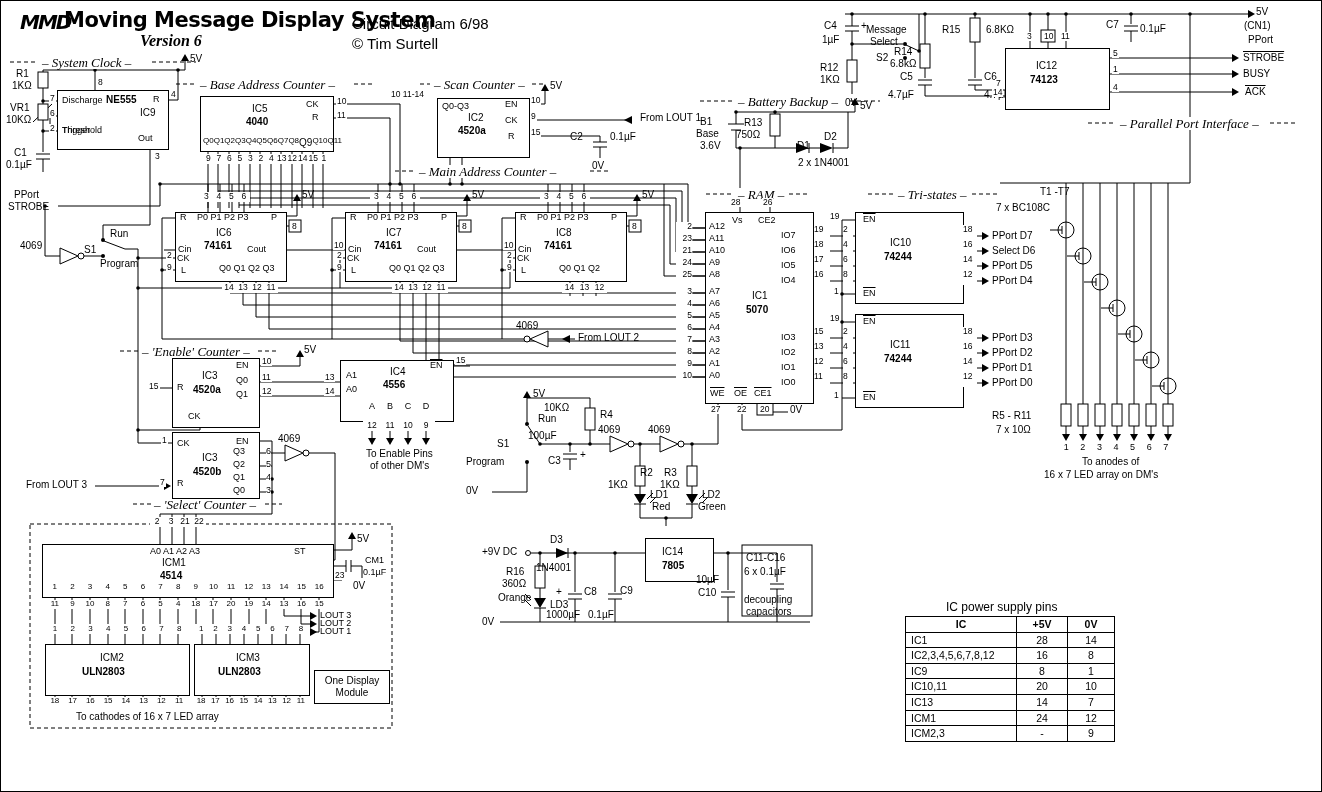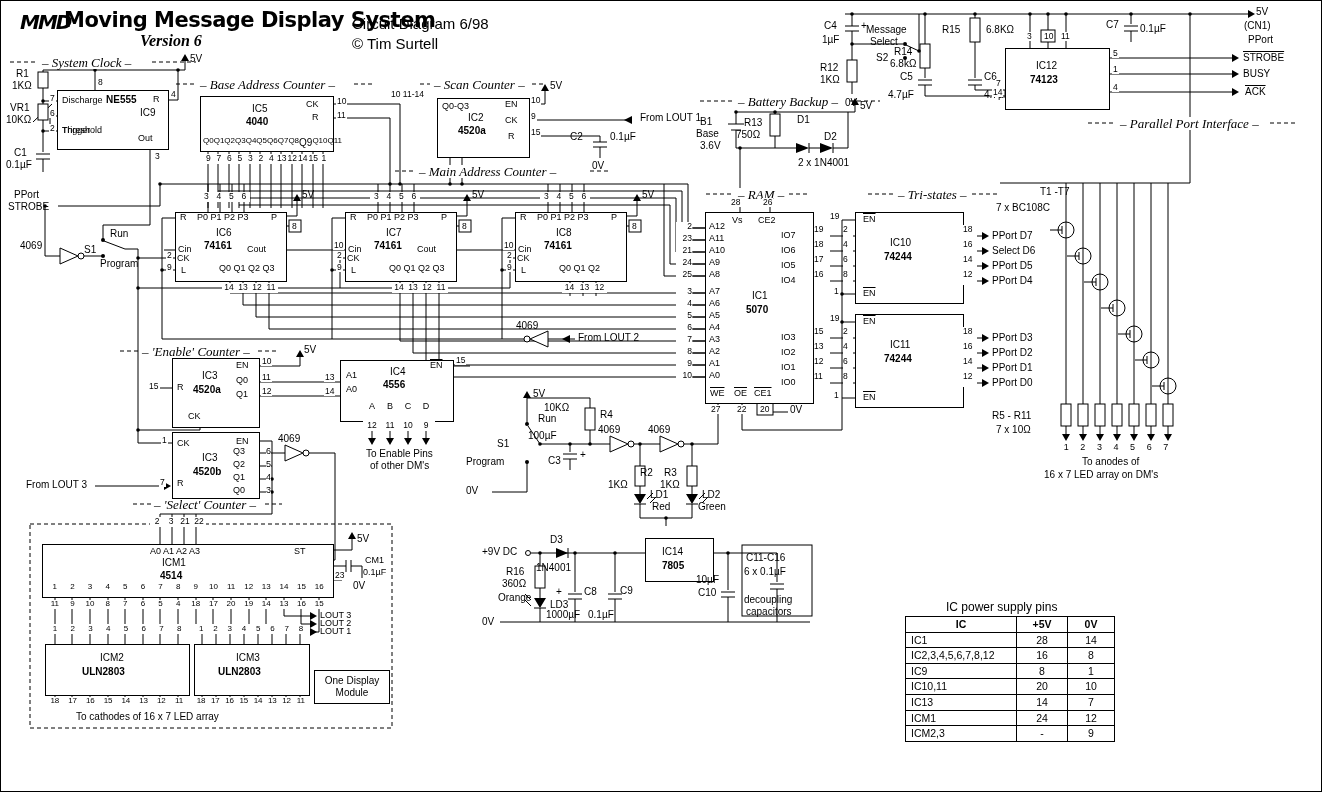--- a/index.html
+++ b/index.html
@@ -476,21 +476,21 @@
 <span class="lb p8 wbg" style="left:710px;top:405px">27</span>
 <span class="lb p8 wbg" style="left:736px;top:405px">22</span>
 <span class="lb p8" style="left:760px;top:405px">20</span>
 <span class="lb" style="left:790px;top:404px">0V</span>
 
 <span class="lb" style="left:700px;top:116px">B1</span>
 <span class="lb" style="left:696px;top:128px">Base</span>
 <span class="lb" style="left:700px;top:140px">3.6V</span>
 <span class="lb" style="left:744px;top:117px">R13</span>
 <span class="lb" style="left:736px;top:129px">750Ω</span>
-<span class="lb" style="left:797px;top:114px">D1</span>
+<span class="lb" style="left:797px;top:140px">D1</span>
 <span class="lb" style="left:824px;top:131px">D2</span>
 <span class="lb" style="left:798px;top:157px">2 x 1N4001</span>
 <span class="lb" style="left:860px;top:100px">5V</span>
 
 <div class="box" style="left:855px;top:212px;width:107px;height:90px"></div>
 <div class="box" style="left:855px;top:314px;width:107px;height:92px"></div>
 <span class="lb p9 ovl" style="left:863px;top:215px">EN</span>
 <span class="lb p9 ovl" style="left:863px;top:289px">EN</span>
 <span class="lb p9 ovl" style="left:863px;top:317px">EN</span>
 <span class="lb p9 ovl" style="left:863px;top:393px">EN</span>

